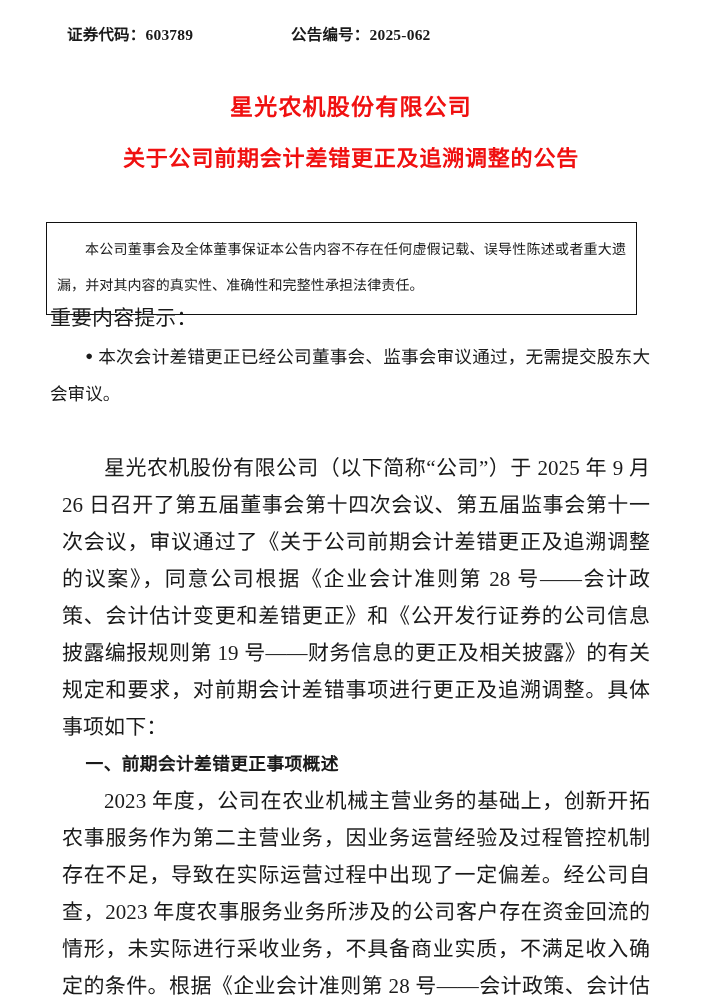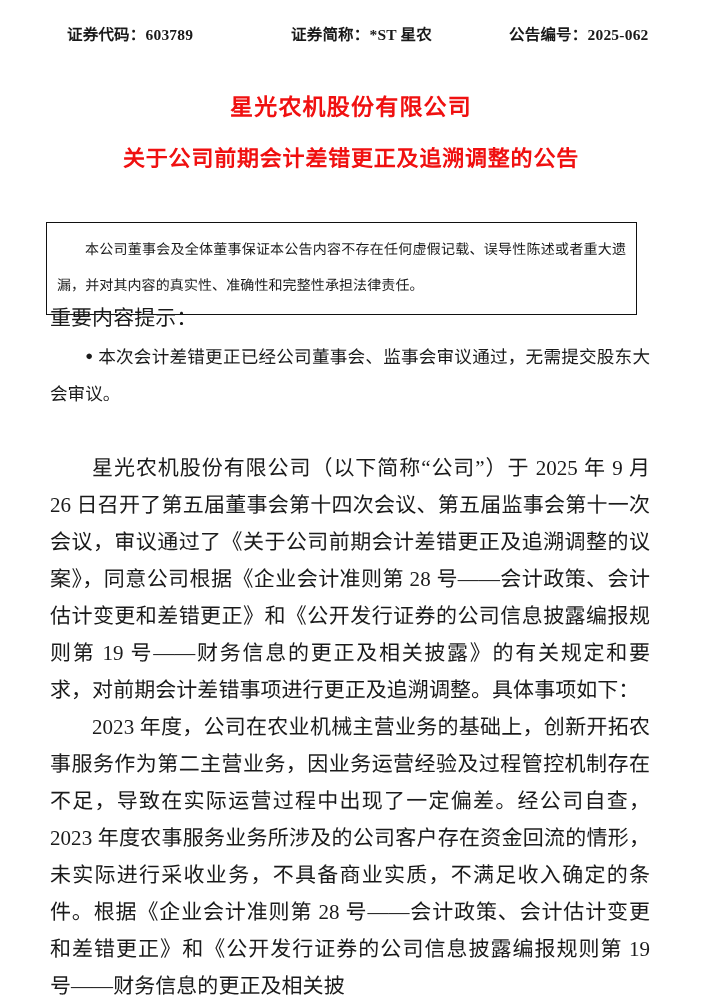--- a/index.html
+++ b/index.html
@@ -99,21 +99,21 @@
     width: 600px;
   }
   .para {
     font-size: 21px;
     line-height: 37px;
     text-align: justify;
     text-justify: inter-ideograph;
     letter-spacing: 0.05px;
     margin: 0;
   }
-  .para.indent { text-indent: 2em; }
+  .para.indent { text-indent: 2em; margin-left: 12px; }
   .para.tight  { text-indent: 0; }
 
   .bullet-para {
     font-size: 17.6px;
     line-height: 37px;
     text-align: justify;
     text-justify: inter-ideograph;
     margin: 0;
     text-indent: 2em;
   }
@@ -136,23 +136,20 @@
 </style>
 </head>
 <body>
 
 <div class="page">
 
   <div class="doc-header">
     <span class="hdr-item code">
       <span class="hdr-label">证券代码：</span><span class="hdr-value">603789</span>
     </span>
-    <span class="hdr-item abbr">
-      <span class="hdr-label">证券简称：</span><span class="hdr-value">*ST 星农</span>
-    </span>
     <span class="hdr-item notice">
       <span class="hdr-label">公告编号：</span><span class="hdr-value">2025-062</span>
     </span>
   </div>
 
   <div class="title-block">
     <div class="title-main">星光农机股份有限公司</div>
     <div class="title-sub">关于公司前期会计差错更正及追溯调整的公告</div>
   </div>
 
@@ -164,18 +161,19 @@
 
     <p class="para tight">重要内容提示：</p>
 
 
     <p class="bullet-para"><span class="bullet-mark">●</span><span>本次会计差错更正已经公司董事会、监事会审议通过，无需提交股东大会审议。</span></p>
 
     <div class="gap-sm"></div>
 
     <p class="para indent">星光农机股份有限公司（以下简称“公司”）于 2025 年 9 月 26 日召开了第五届董事会第十四次会议、第五届监事会第十一次会议，审议通过了《关于公司前期会计差错更正及追溯调整的议案》，同意公司根据《企业会计准则第 28 号——会计政策、会计估计变更和差错更正》和《公开发行证券的公司信息披露编报规则第 19 号——财务信息的更正及相关披露》的有关规定和要求，对前期会计差错事项进行更正及追溯调整。具体事项如下：</p>
 
+    <p class="section-heading">一、前期会计差错更正事项概述</p>
 
     <p class="para indent">2023 年度，公司在农业机械主营业务的基础上，创新开拓农事服务作为第二主营业务，因业务运营经验及过程管控机制存在不足，导致在实际运营过程中出现了一定偏差。经公司自查，2023 年度农事服务业务所涉及的公司客户存在资金回流的情形，未实际进行采收业务，不具备商业实质，不满足收入确定的条件。根据《企业会计准则第 28 号——会计政策、会计估计变更和差错更正》和《公开发行证券的公司信息披露编报规则第 19 号——财务信息的更正及相关披</p>
 
   </div>
 
 </div>
 
 </body></html>

